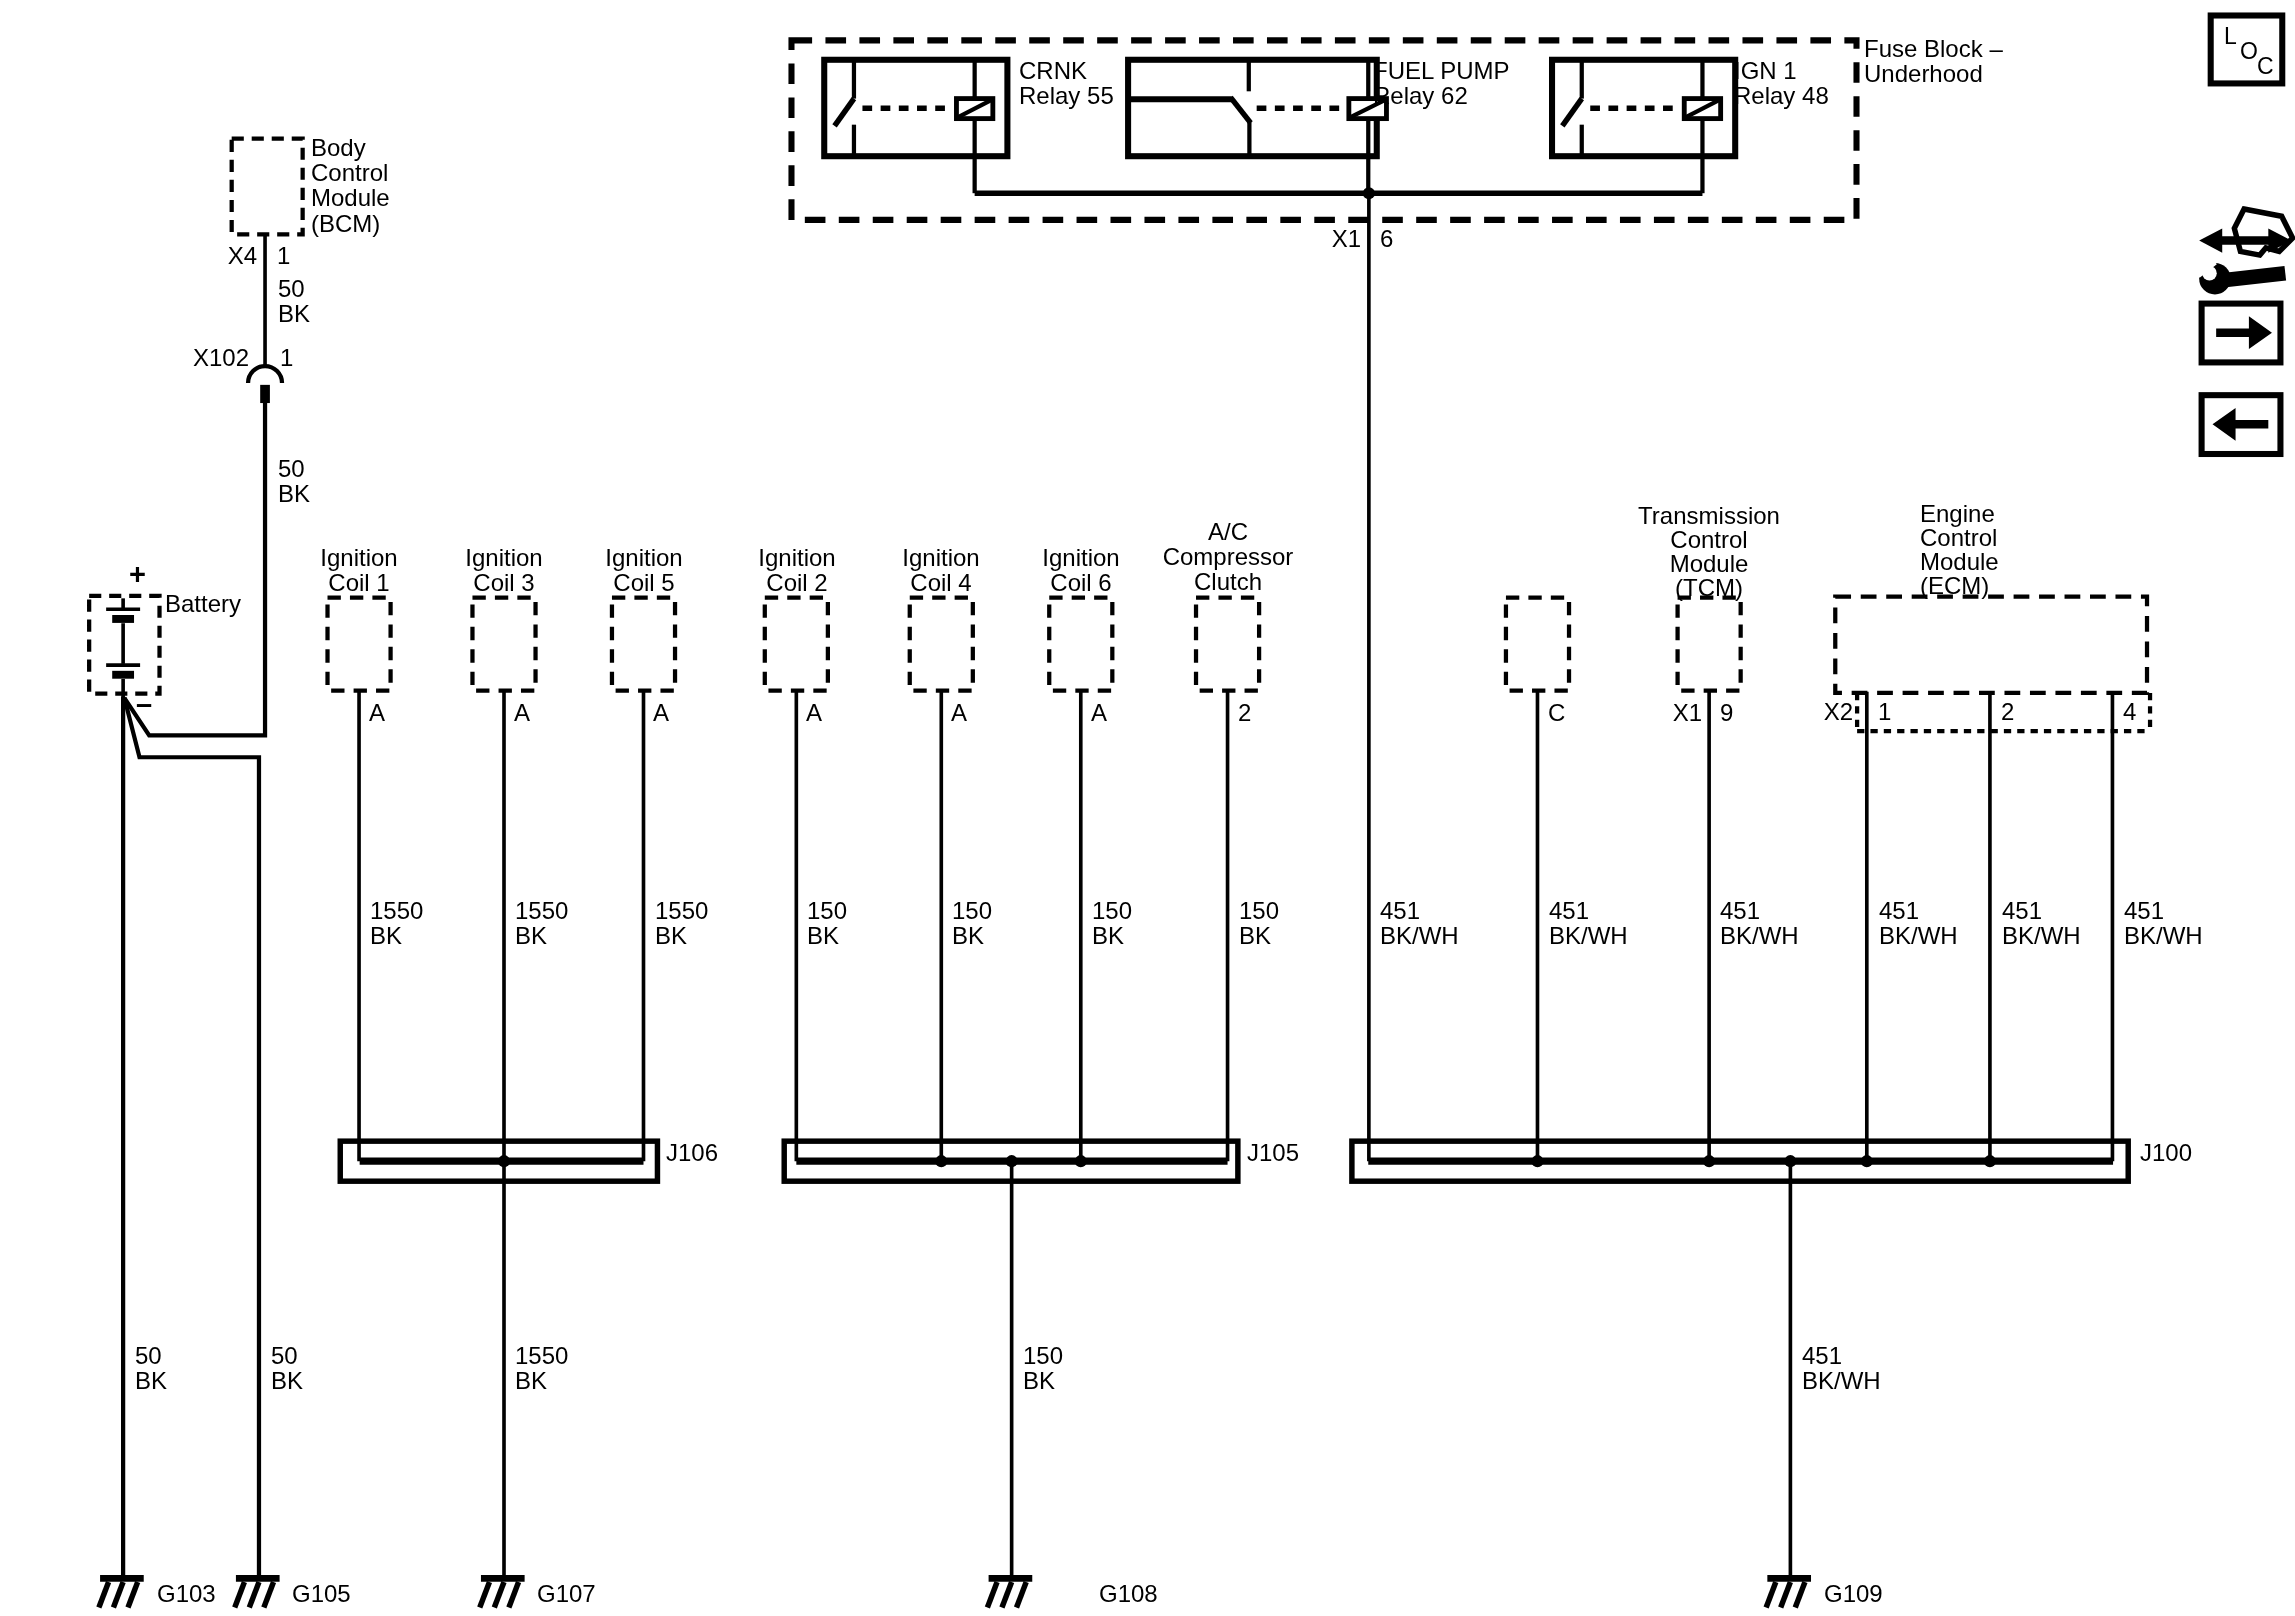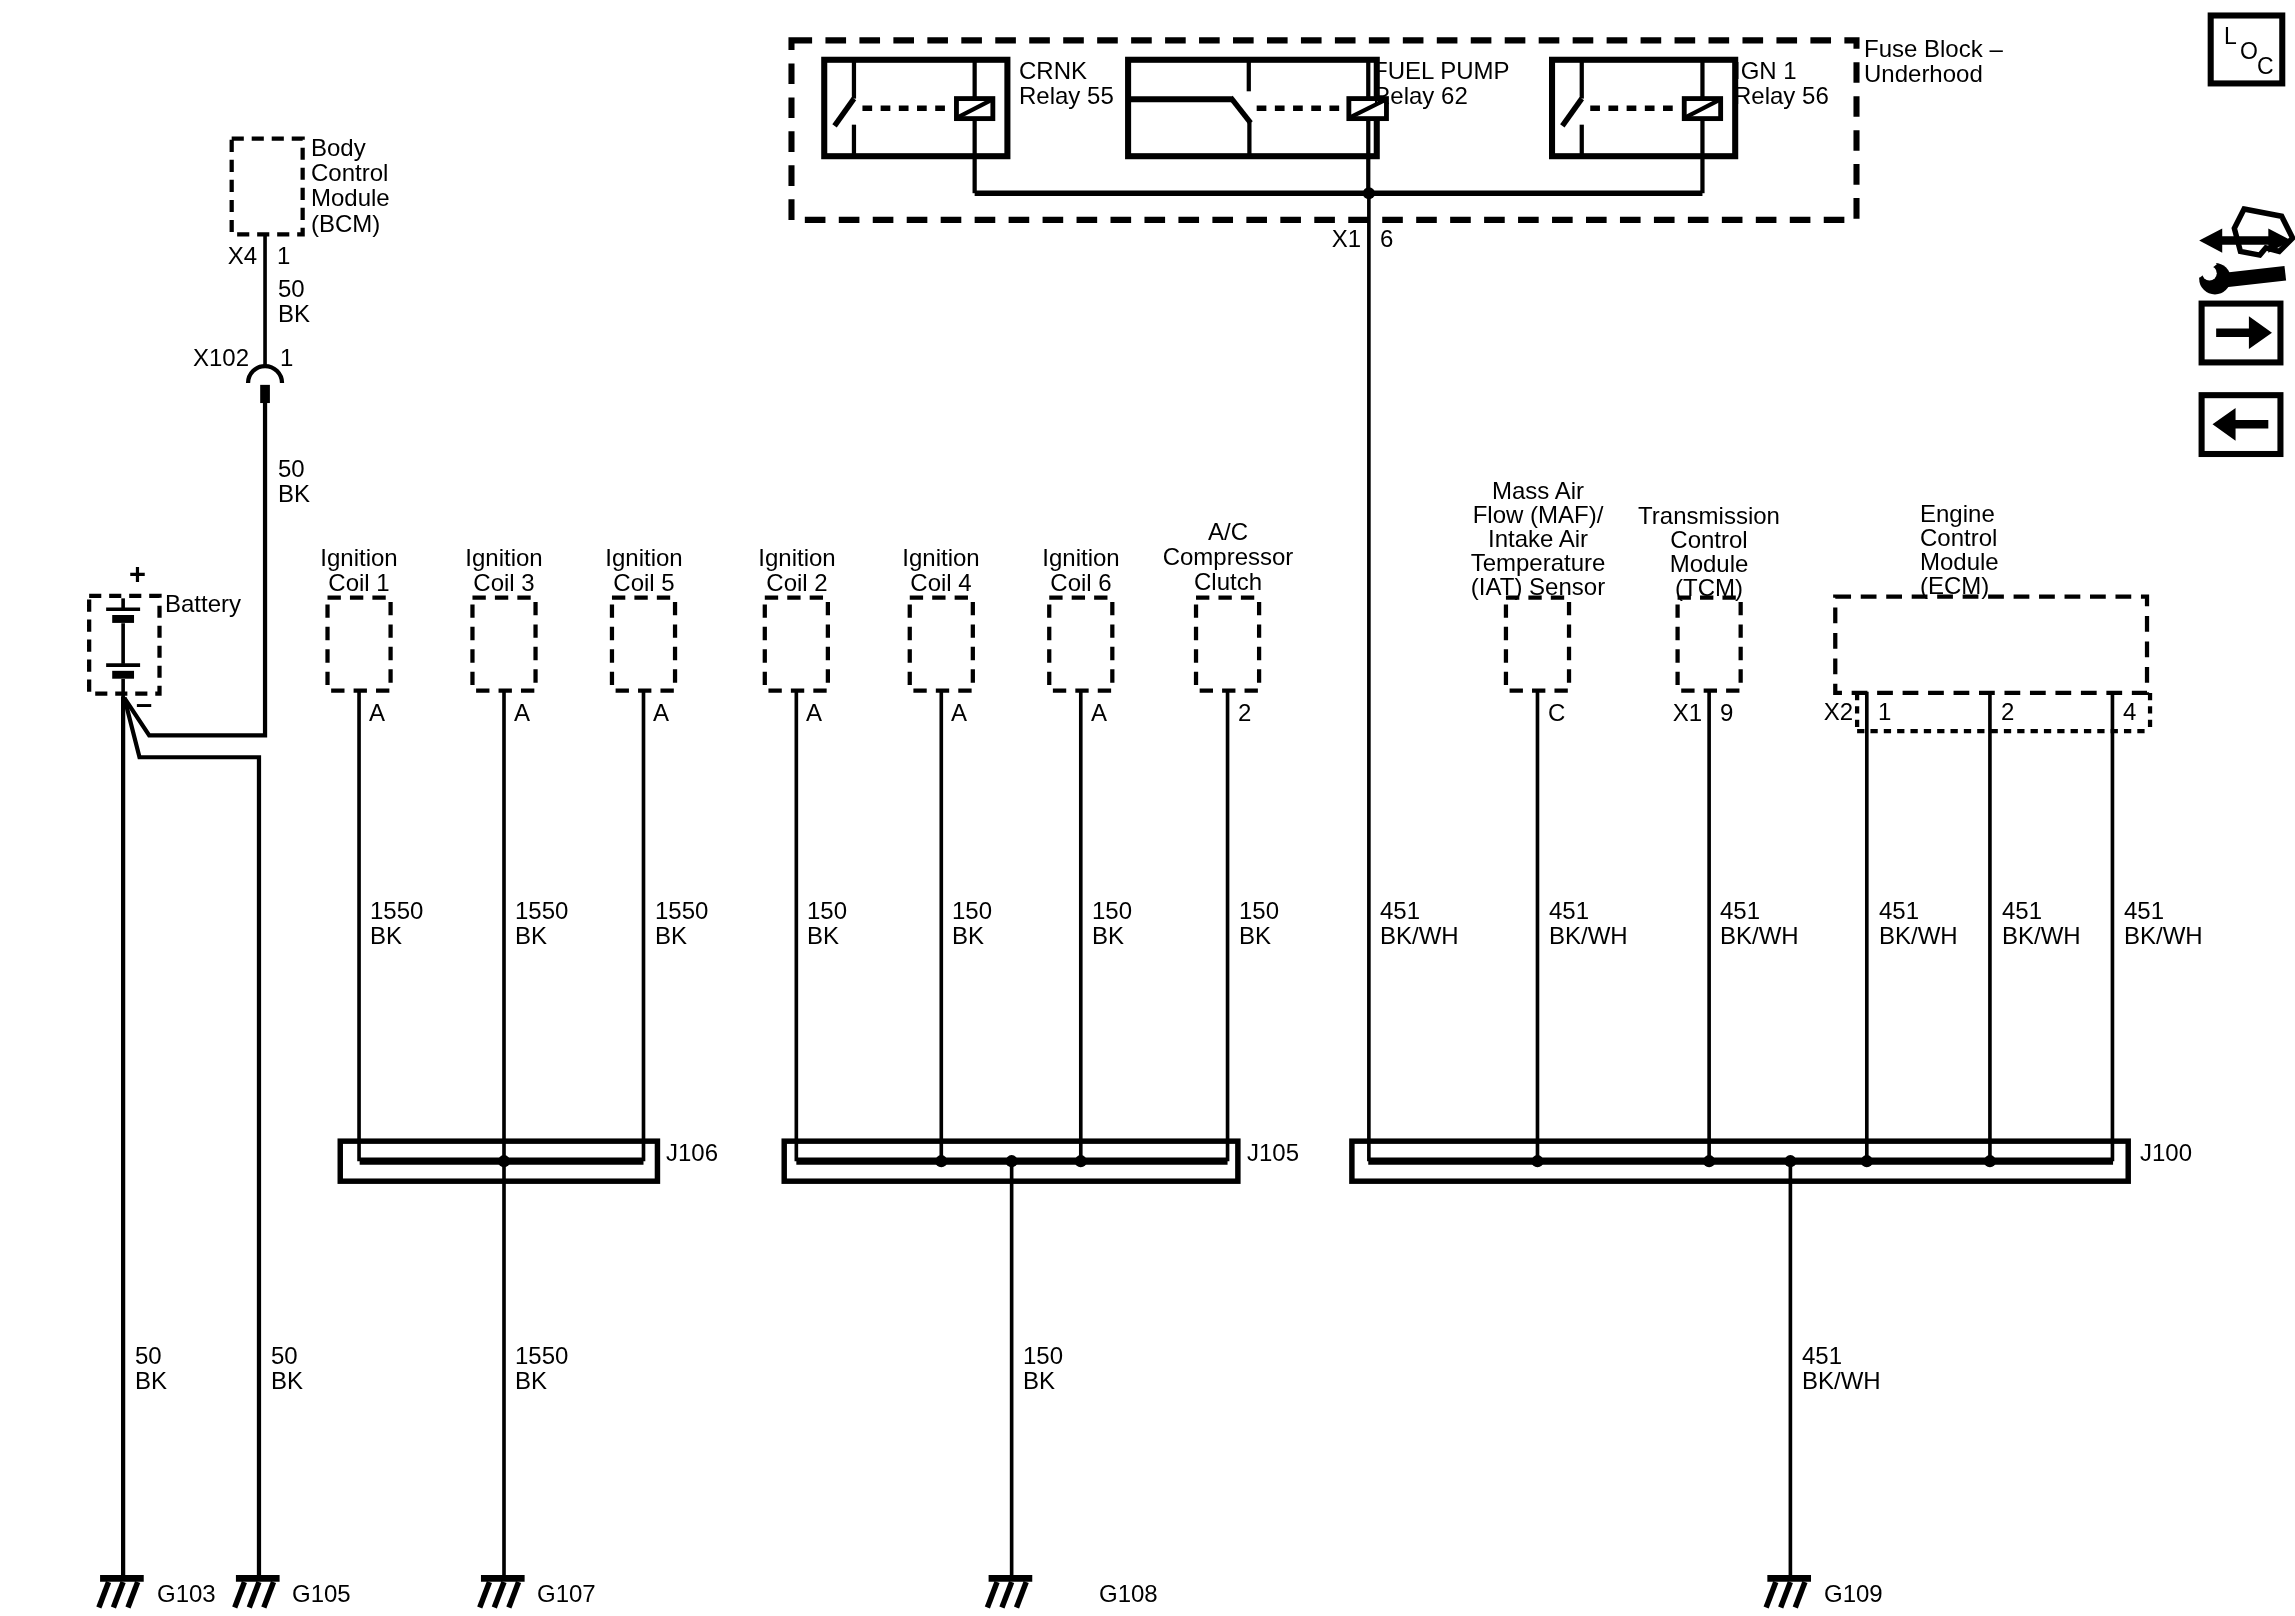--- a/index.html
+++ b/index.html
@@ -206,21 +206,21 @@
   <span class="locltr" style="left:2240px;top:38px">O</span>
   <span class="locltr" style="left:2257px;top:53px">C</span>
 
   <div class="lbl" style="left:1864px;top:36px">Fuse Block –
 Underhood</div>
   <div class="lbl" style="left:1019px;top:58px">CRNK
 Relay 55</div>
   <div class="lbl" style="left:1373px;top:58px">FUEL PUMP
 Relay 62</div>
   <div class="lbl" style="left:1734px;top:58px">IGN 1
-Relay 56</div>
+Relay 48</div>
   <div class="lbl rt" style="left:1361px;top:226px">X1</div>
   <div class="lbl" style="left:1380px;top:226px">6</div>
 
   <div class="lbl" style="left:311px;top:135px">Body
 Control
 Module
 (BCM)</div>
   <div class="lbl rt" style="left:257px;top:243px">X4</div>
   <div class="lbl" style="left:277px;top:243px">1</div>
   <div class="lbl" style="left:278px;top:276px">50
@@ -242,25 +242,20 @@
 Coil 5</div>
   <div class="lbl ctr" style="left:797px;top:545px">Ignition
 Coil 2</div>
   <div class="lbl ctr" style="left:941px;top:545px">Ignition
 Coil 4</div>
   <div class="lbl ctr" style="left:1081px;top:545px">Ignition
 Coil 6</div>
   <div class="lbl ctr" style="left:1228px;top:519px">A/C
 Compressor
 Clutch</div>
-  <div class="lbl ctr tight" style="left:1538px;top:479px">Mass Air
-Flow (MAF)/
-Intake Air
-Temperature
-(IAT) Sensor</div>
   <div class="lbl ctr tight" style="left:1709px;top:504px">Transmission
 Control
 Module
 (TCM)</div>
   <div class="lbl tight" style="left:1920px;top:502px">Engine
 Control
 Module
 (ECM)</div>
 
   <div class="lbl" style="left:369px;top:700px">A</div>

